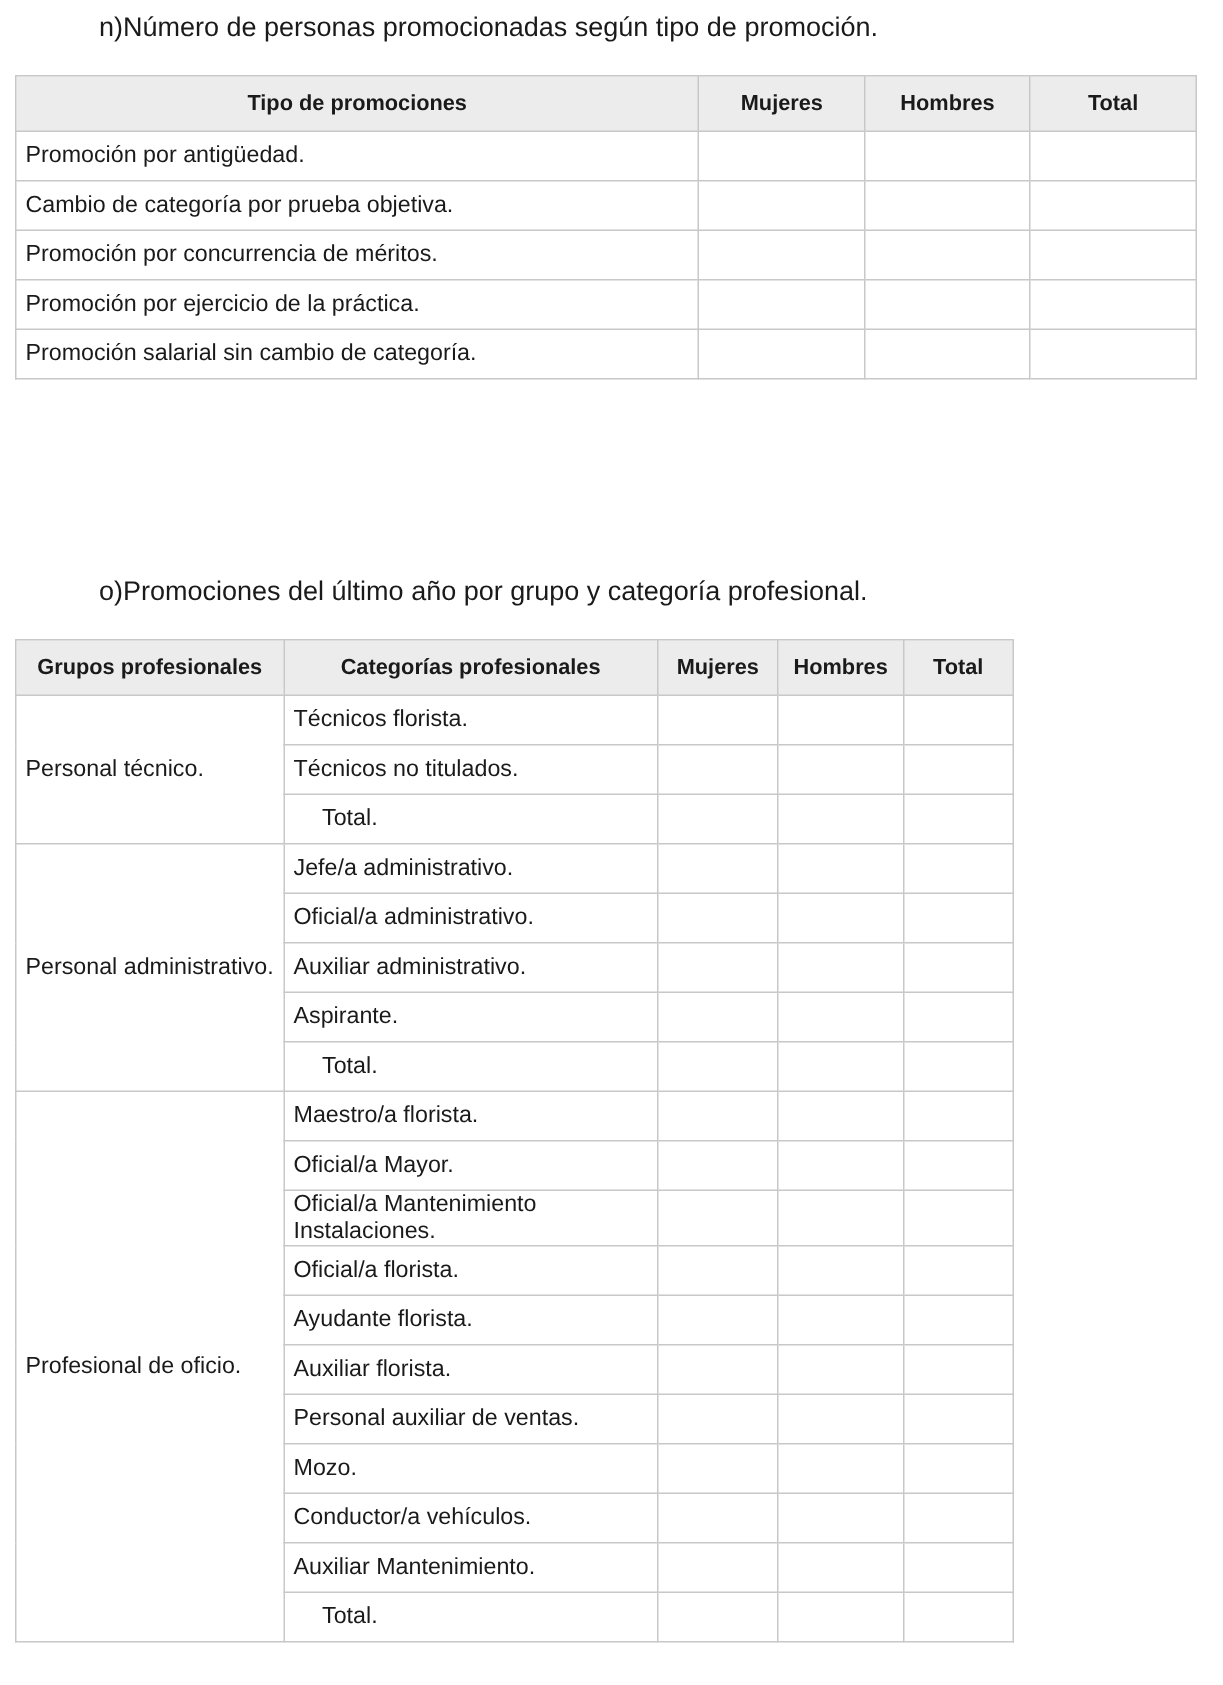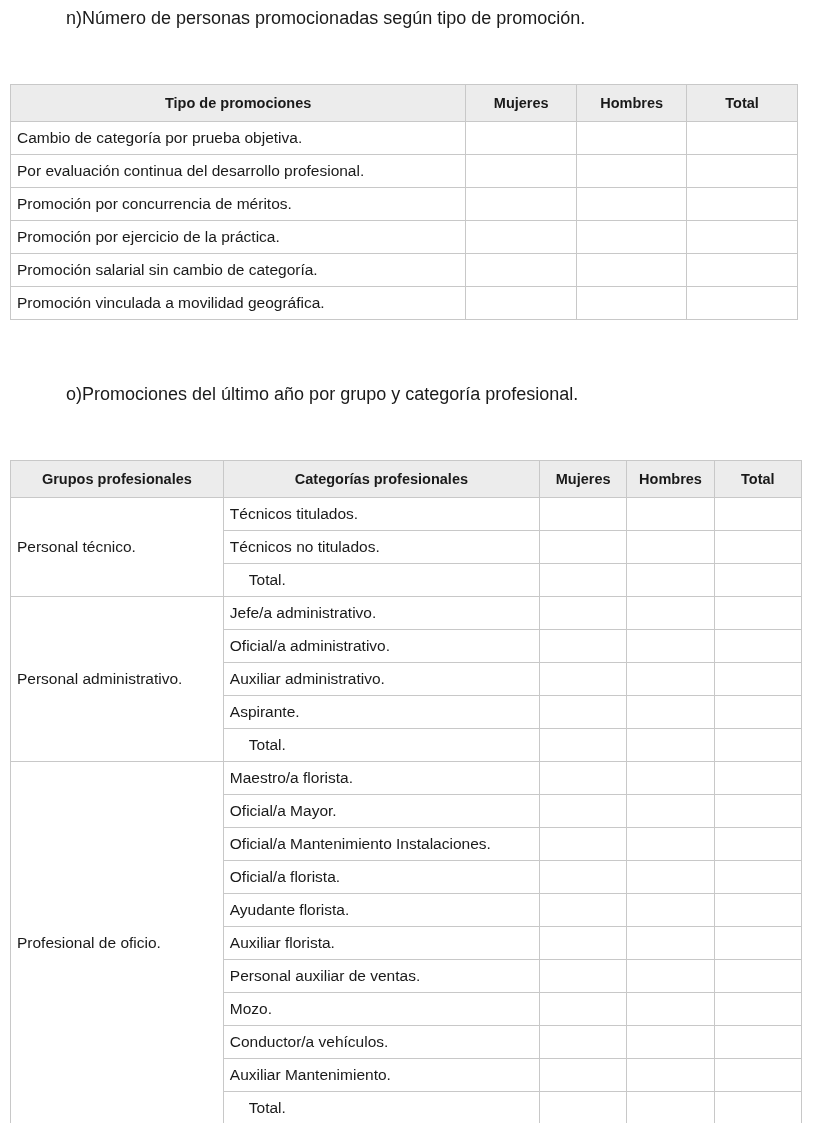--- a/index.html
+++ b/index.html
@@ -1,27 +1,27 @@
 <!DOCTYPE html>
 <html><head>
 <meta charset="utf-8">
 <style>
   html, body { margin: 0; padding: 0; background: #ffffff; }
   body { width: 815px; height: 1123px; position: relative; font-family: "Liberation Sans", sans-serif; color: #1a1a1a; }
   .section-title { position: absolute; left: 44px; font-size: 18px; text-align: right; }
   .section-title .marker { display: inline-block; width: 38px; }
-  table { position: absolute; left: 10px; border-collapse: collapse; font-size: 15.5px; margin-top: 34px; }
+  table { position: absolute; left: 10px; border-collapse: collapse; font-size: 15.5px; }
   td, th { border: 1px solid #c8c8c8; padding: 0 6px; height: 33px; box-sizing: border-box; }
   th { background: #ececec; font-weight: bold; font-size: 14.5px; text-align: center; height: 37px; }
   td { text-align: left; }
   td.indent { padding-left: 25px; }
   #title-n { top: 8px; }
   #table-n { top: 50px; width: 788px; }
   #title-o { top: 384px; }
-  #table-o { top: 426px; width: 792px; }
+  #table-o { top: 426px; width: 666px; }
 </style>
 </head>
 <body>
 
 <div class="section-title" id="title-n">
   <span class="marker">n)</span><span>Número de personas promocionadas según tipo de promoción.</span>
 </div>
 
 <table id="table-n">
   <colgroup>
@@ -33,51 +33,45 @@
   <thead>
     <tr>
       <th>Tipo de promociones</th>
       <th>Mujeres</th>
       <th>Hombres</th>
       <th>Total</th>
     </tr>
   </thead>
   <tbody id="tbody-n">
       <tr>
+        <td>Promoción por antigüedad.</td>
+        <td></td>
+        <td></td>
+        <td></td>
+      </tr>
+      <tr>
         <td>Cambio de categoría por prueba objetiva.</td>
         <td></td>
         <td></td>
         <td></td>
       </tr>
       <tr>
-        <td>Por evaluación continua del desarrollo profesional.</td>
-        <td></td>
-        <td></td>
-        <td></td>
-      </tr>
-      <tr>
         <td>Promoción por concurrencia de méritos.</td>
         <td></td>
         <td></td>
         <td></td>
       </tr>
       <tr>
         <td>Promoción por ejercicio de la práctica.</td>
         <td></td>
         <td></td>
         <td></td>
       </tr>
       <tr>
         <td>Promoción salarial sin cambio de categoría.</td>
-        <td></td>
-        <td></td>
-        <td></td>
-      </tr>
-      <tr>
-        <td>Promoción vinculada a movilidad geográfica.</td>
         <td></td>
         <td></td>
         <td></td>
       </tr>
     </tbody>
 </table>
 
 <div class="section-title" id="title-o">
   <span class="marker">o)</span><span>Promociones del último año por grupo y categoría profesional.</span>
 </div>
@@ -95,21 +89,21 @@
       <th>Grupos profesionales</th>
       <th>Categorías profesionales</th>
       <th>Mujeres</th>
       <th>Hombres</th>
       <th>Total</th>
     </tr>
   </thead>
   <tbody id="tbody-o">
       <tr>
         <td rowspan="3">Personal técnico.</td>
-        <td>Técnicos titulados.</td>
+        <td>Técnicos florista.</td>
         <td></td>
         <td></td>
         <td></td>
       </tr>
       <tr>
         <td>Técnicos no titulados.</td>
         <td></td>
         <td></td>
         <td></td>
       </tr>

